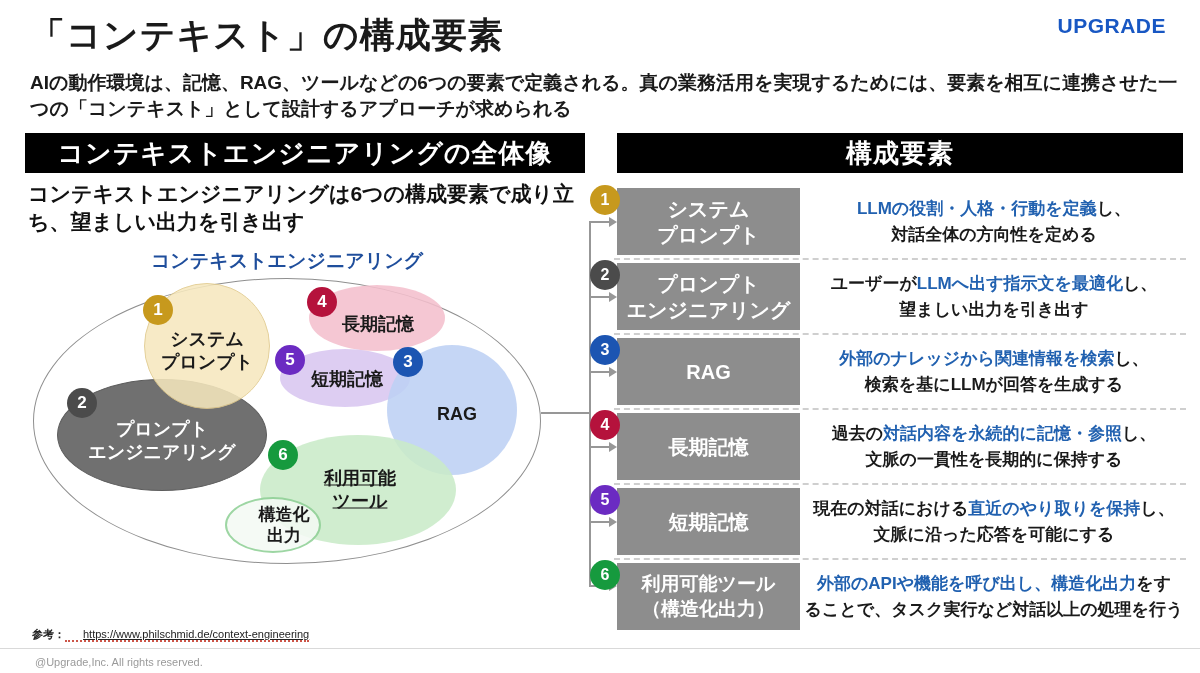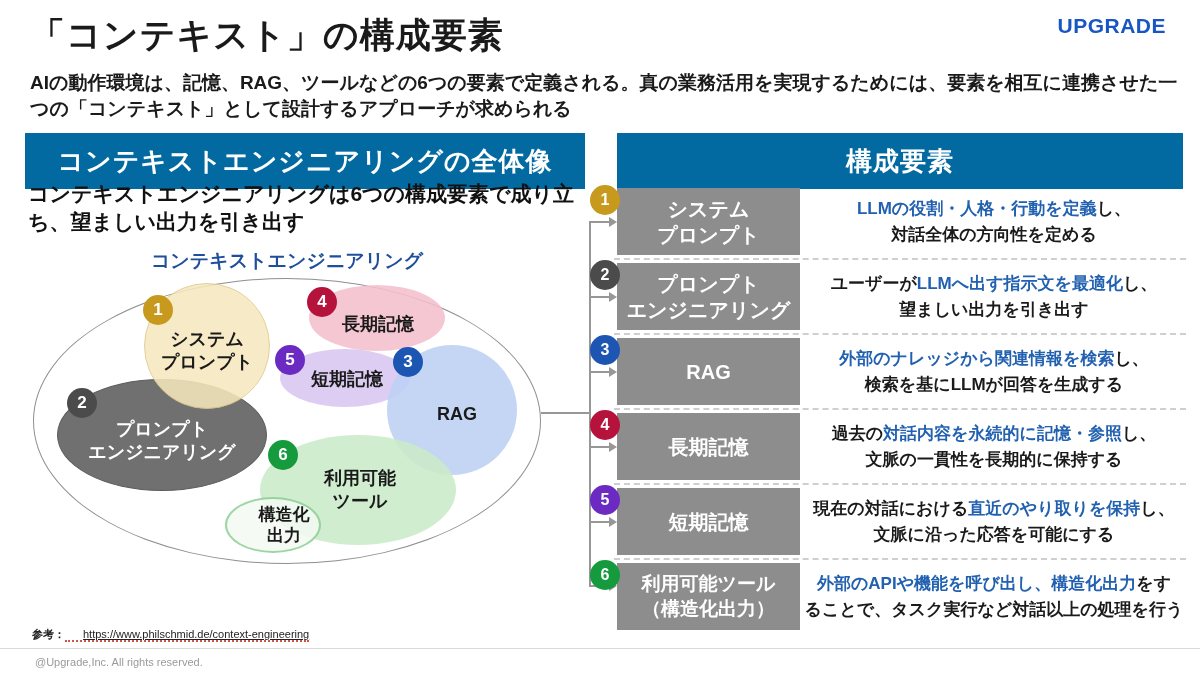--- a/index.html
+++ b/index.html
@@ -4,21 +4,21 @@
 <style>
   * { margin:0; padding:0; box-sizing:border-box; }
   html,body { background:#e8e8e8; }
   body { font-family:"Liberation Sans","DejaVu Sans",sans-serif; }
   .slide { position:relative; width:1200px; height:673px; background:#ffffff; overflow:hidden; margin:0 auto; }
 
   .logo { position:absolute; top:14px; right:34px; font-size:21px; font-weight:800; color:#1857C3; letter-spacing:0.5px; }
   .title { position:absolute; left:30px; top:12px; font-size:35px; font-weight:800; color:#1a1a1a; letter-spacing:1px; }
   .subtitle { position:absolute; left:30px; top:70px; width:1148px; font-size:19px; font-weight:700; color:#1a1a1a; line-height:1.35; }
 
-  .bar { position:absolute; top:133px; height:56px; background:#0369a1; color:#fff; display:flex; align-items:center; justify-content:center; font-size:26px; font-weight:700; letter-spacing:1px; }
+  .bar { position:absolute; top:133px; height:40px; background:#000000; color:#fff; display:flex; align-items:center; justify-content:center; font-size:26px; font-weight:700; letter-spacing:1px; }
   .bar-left { left:25px; width:560px; }
   .bar-right { left:617px; width:566px; }
 
   .left-desc { position:absolute; left:28px; top:180px; width:558px; font-size:21px; font-weight:700; color:#111; line-height:1.35; }
 
   
   .diagram { position:absolute; left:25px; top:248px; width:550px; height:335px; }
   .d-title { position:absolute; left:8px; top:0; width:508px; text-align:center; font-size:19px; font-weight:800; color:#1F4E9C; }
   .shape { position:absolute; border-radius:50%; opacity:0.87; }
   .d-outer { position:absolute; left:8px; top:30px; width:508px; height:286px; border:1px solid #8f8f8f; border-radius:50%; background:#fff; }
@@ -28,21 +28,21 @@
   .s-short { left:255px; top:101px; width:130px; height:58px; }
   .s-rag { left:362px; top:97px; width:130px; height:130px; }
   .s-tools { left:235px; top:187px; width:196px; height:110px; }
   .s-structured { left:200px; top:249px; width:96px; height:56px; border:2px solid #8FD096; }
   .dlabel { position:absolute; transform:translate(-50%,-50%); white-space:pre-line; text-align:center; font-size:18px; font-weight:700; color:#1a1a1a; line-height:1.25; z-index:9; }
   .l-system { left:182px; top:102px; }
   .l-prompt { left:137px; top:192px; color:#ffffff; }
   .l-rag { left:432px; top:166px; }
   .l-long { left:353px; top:76px; }
   .l-short { left:322px; top:131px; }
-  .l-tools { left:335px; top:241px; }
+  .l-tools { left:335px; top:241px;text-decoration:underline; }
   .l-structured { left:248px; top:277px; font-size:17px;margin-left:11px; }
   .dbadge { position:absolute; width:30px; height:30px; border-radius:50%; color:#fff; font-size:17px; font-weight:700; display:flex; align-items:center; justify-content:center; z-index:10; }
   .db-system { left:118px; top:47px; }
   .db-prompt { left:42px; top:140px; }
   .db-rag { left:368px; top:99px; }
   .db-long { left:282px; top:39px; }
   .db-short { left:250px; top:97px; }
   .db-tools { left:243px; top:192px; }
 
   

